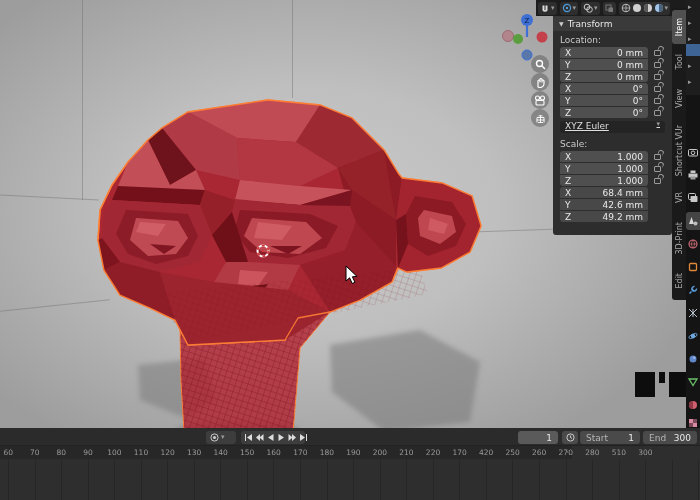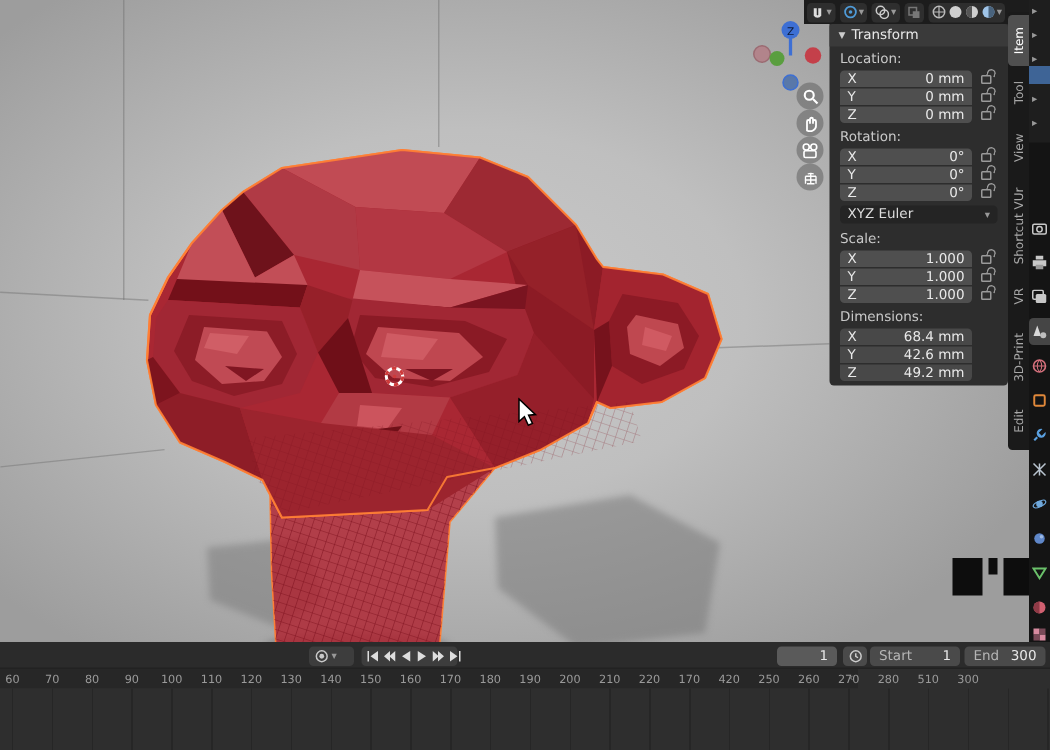--- a/index.html
+++ b/index.html
@@ -23,38 +23,38 @@
     position:absolute; left:531px; width:18px; height:18px; border-radius:50%;
     background:rgba(96,96,96,.55); display:flex; align-items:center; justify-content:center;
   }
   
   #vheader { position:absolute; left:536px; top:0; width:150px; height:16px; background:#1c1c1c;
     display:flex; align-items:center; gap:3px; padding-left:2px; }
   .hgroup { background:#2e2e2e; border-radius:3px; height:13px; display:flex; align-items:center; padding:0 2px; gap:1px; }
   .caret { color:#999; font-size:7px; line-height:1; }
   
   #npanel { position:absolute; left:553px; top:16px; width:119px; background:#2d2d2d;
-    border-radius:0 0 3px 3px; padding-bottom:2px; }
+    border-radius:0 0 3px 3px; padding-bottom:12px; }
   .phead { background:#3a3a3a; height:15px; display:flex; align-items:center; gap:4px;
     padding:0 6px; color:#e8e8e8; border-radius:2px 2px 0 0; }
   .phead .tri { font-size:6px; color:#ccc; }
   .seclabel { color:#c9c9c9; padding:4px 7px 2px; }
   .frow { display:flex; align-items:center; margin:0 0 1px 7px; }
   .fbox { width:88px; height:11px; background:#4f4f4f; display:flex; align-items:center;
     padding:0 5px; color:#e9e9e9; }
   .frow:first-of-type .fbox { border-radius:3px 3px 0 0; }
   .rowgroup .frow:last-child .fbox { border-radius:0 0 3px 3px; }
   .fbox .axis { flex:0 0 auto; }
   .fbox .val { flex:1; text-align:right; }
   .dim .fbox { background:#484848; }
   .lock { position:relative; width:7px; height:6px; border:1px solid #9a9a9a; border-radius:1px; margin-left:6px; }
   .lock::before { content:""; position:absolute; width:4px; height:4px; border:1px solid #9a9a9a;
     border-bottom:none; border-radius:3px 3px 0 0; top:-5px; left:3px; transform:rotate(18deg); }
   .euler { margin:3px 7px 2px; height:12px; background:#242424; border-radius:3px;
-    display:flex; align-items:center; padding:0 5px; color:#dedede; }
+    display:flex; align-items:flex-start; padding:0 5px; color:#dedede;text-decoration:underline; }
   .euler .caret { margin-left:auto; }
   .pcollapsed { margin-top:4px; background:#363636; height:13px; display:flex; align-items:center;
     gap:4px; padding:0 6px; color:#ddd; border-radius:2px; }
   .pcollapsed .grip { margin-left:auto; color:#777; font-size:8px; }
   
   #tabstrip { position:absolute; left:672px; top:8px; width:15px; height:292px;
     background:#1a1a1a; border-radius:3px 0 0 3px; }
   .vtab { position:absolute; left:0; width:15px; display:flex; align-items:center; justify-content:center; }
   .vtab span { writing-mode:vertical-rl; transform:rotate(180deg); font-size:8px; color:#a8a8a8; white-space:nowrap; }
   .vtab.active { background:#505050; border-radius:3px 0 0 3px; }
@@ -283,21 +283,20 @@
         </div>
       <div class="frow">
           <div class="fbox">
             <span class="axis">Z</span>
             <span class="val">0 mm</span>
           </div>
           <span class="lock"></span>
         </div>
     </div>
 
-    <div class="seclabel">Rotation:</div>
     <div class="rowgroup">
       <div class="frow">
           <div class="fbox">
             <span class="axis">X</span>
             <span class="val">0°</span>
           </div>
           <span class="lock"></span>
         </div>
       <div class="frow">
           <div class="fbox">
@@ -337,21 +336,20 @@
         </div>
       <div class="frow">
           <div class="fbox">
             <span class="axis">Z</span>
             <span class="val">1.000</span>
           </div>
           <span class="lock"></span>
         </div>
     </div>
 
-    <div class="seclabel">Dimensions:</div>
     <div class="rowgroup dim">
       <div class="frow">
           <div class="fbox">
             <span class="axis">X</span>
             <span class="val">68.4 mm</span>
           </div>
         </div>
       <div class="frow">
           <div class="fbox">
             <span class="axis">Y</span>

